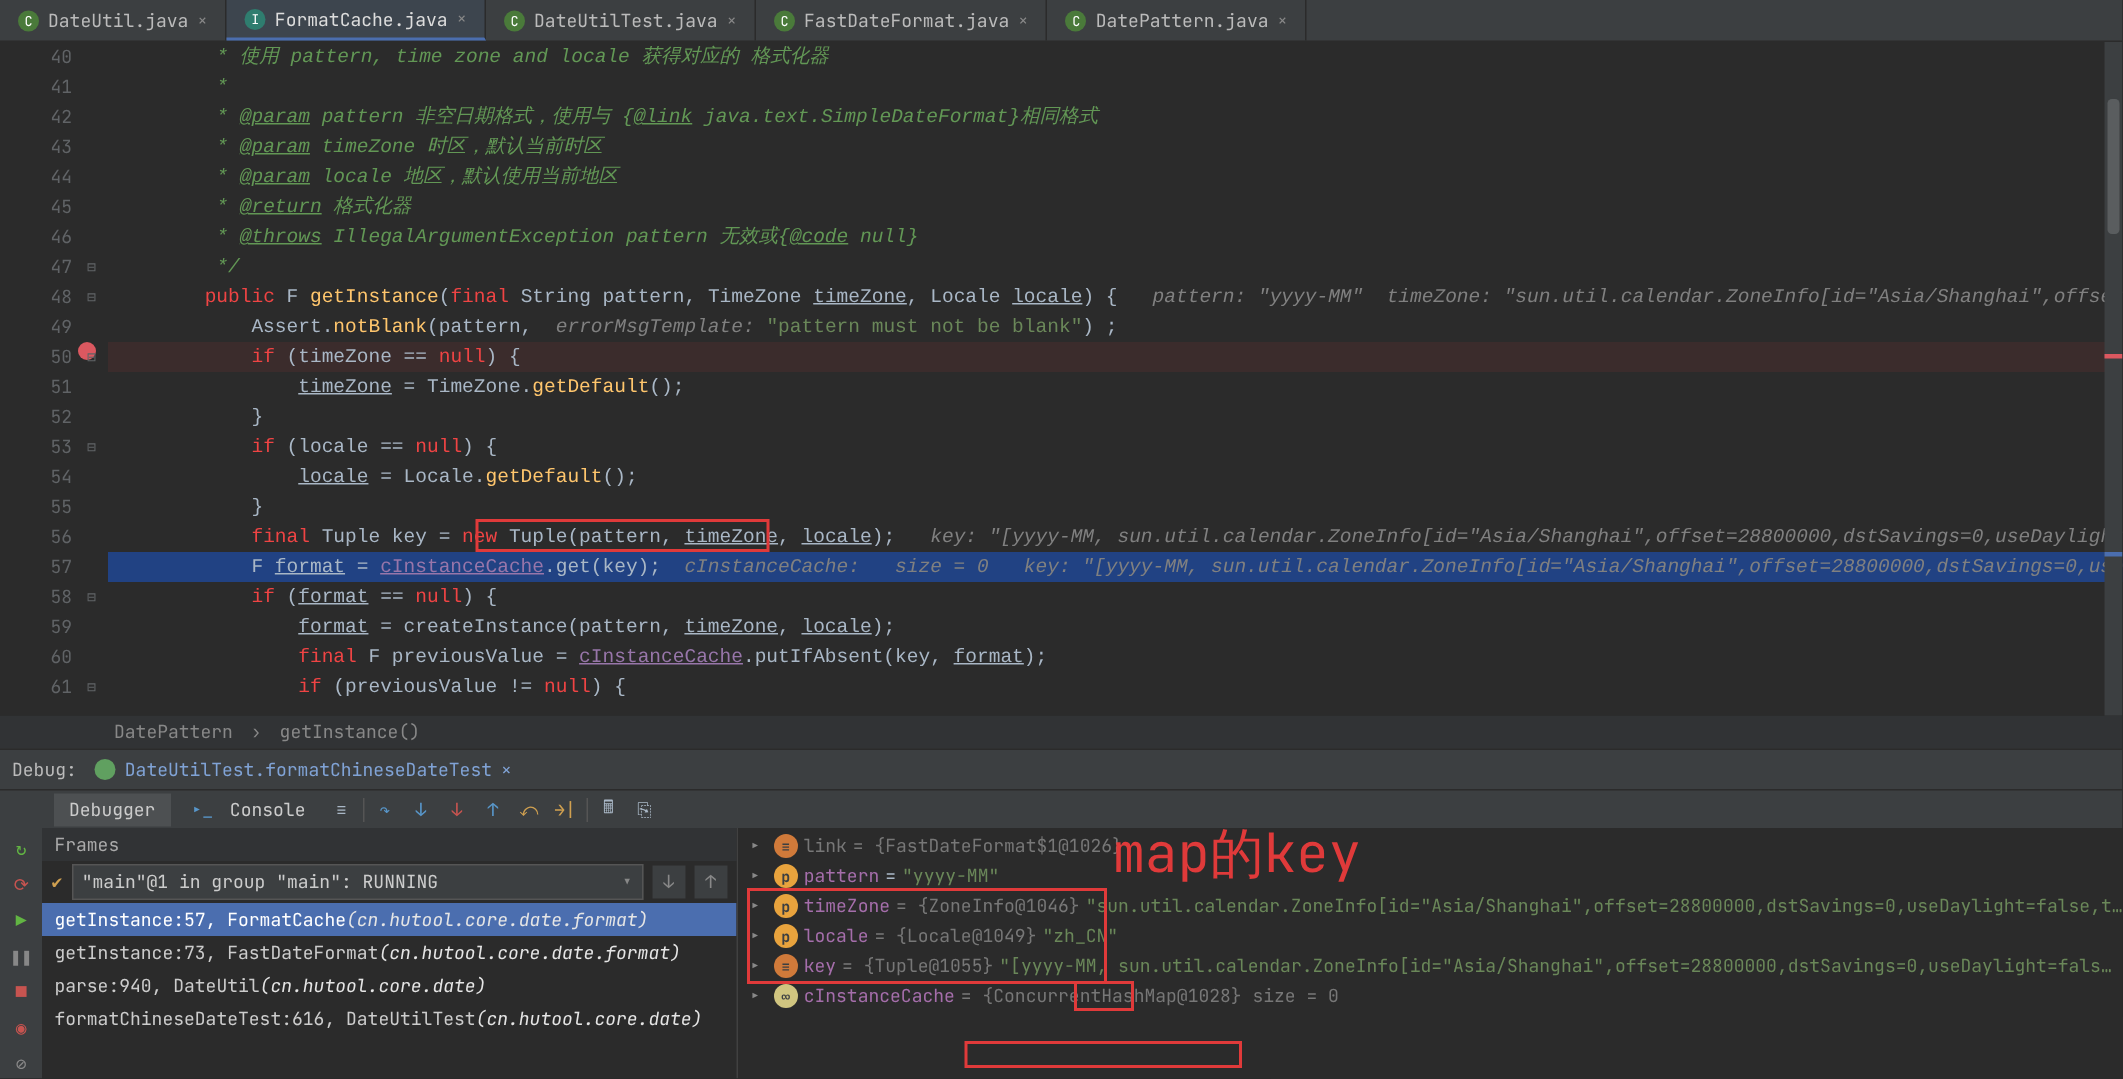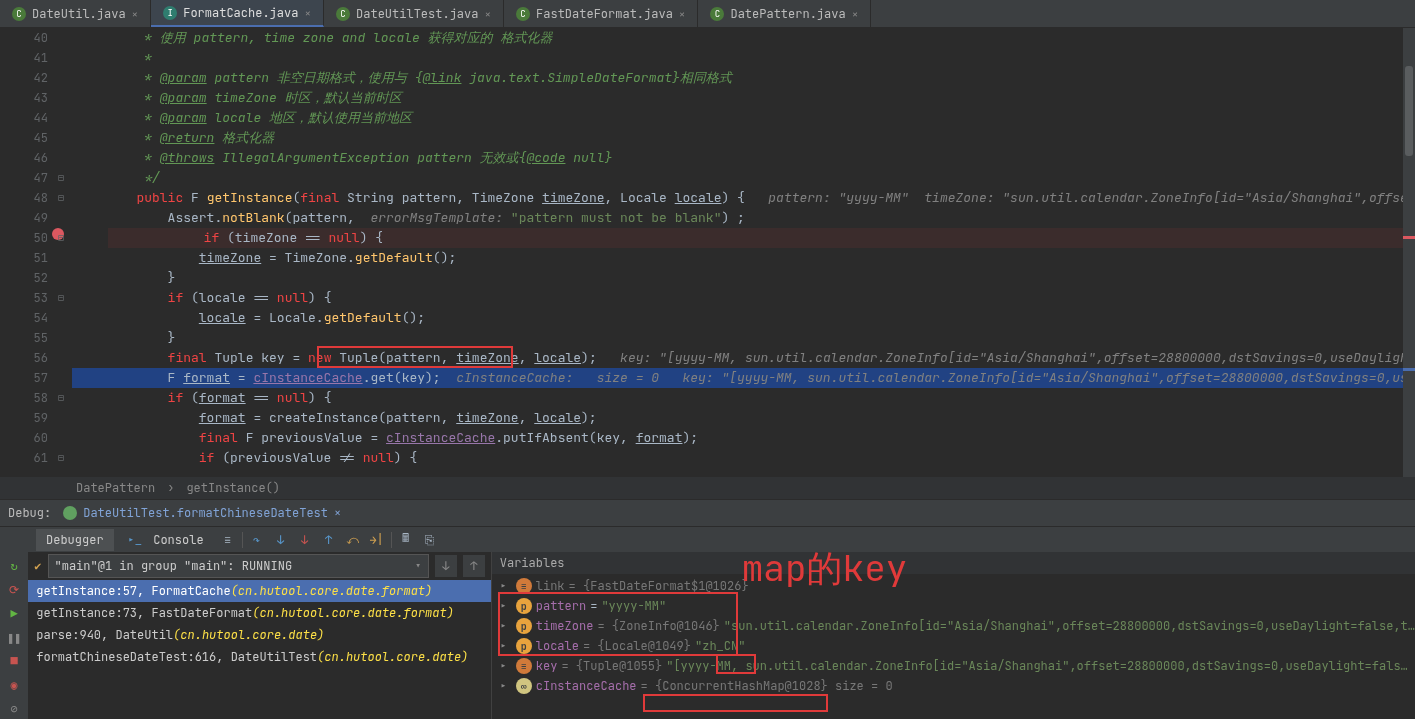--- a/index.html
+++ b/index.html
@@ -31,23 +31,23 @@
     width:58px; text-align:right; padding-right:10px;
     color:#606366; user-select:none; position:relative;
   }
   .gutter .ln { height:20px; line-height:20px;}
   .fold-col { width:14px; position:relative;}
   .fold-col .fl{ height:20px; position:relative;}
   .fold-col .fl.has::before{
     content:"⊟"; color:#606366; font-size:10px; position:absolute; left:0; top:3px;
   }
   .code { flex:1; font-size:13px; line-height:20px; white-space:pre; overflow:hidden;}
-  .codeline { height:20px; padding-left:2px; }
+  .codeline { height:20px; padding-left:2px;font-family:Liberation Mono, monospace; }
   .hl-line { background:#214283; }
-  .hl-dim  { background:rgba(153,51,51,.15);margin-left:36px;} 
+  .hl-dim  { background:rgba(153,51,51,.15);} 
   .bp-dot {
     position:absolute; left:40px; width:12px;height:12px; border-radius:6px;
     background:#db5860;
   }
   
   .kw{color:#ef4444;} .str{color:#6a8759;} .cmt{color:#808080;font-style:italic;}
   .doc{color:#629755;font-style:italic;} .doctag{color:#629755;text-decoration:underline;}
   .fn{color:#ffc66d;} .uvar{color:#9876aa;text-decoration:underline;}
   .underline { text-decoration:underline;}
   
@@ -70,21 +70,21 @@
   .lower{display:flex;height:167px;background:#2b2b2b;}
   .sideicons{width:36px;background:#3c3f41;display:flex;flex-direction:column;align-items:center;padding-top:4px;gap:4px;}
   .sideicons .ic{width:22px;height:22px;display:flex;align-items:center;justify-content:center;color:#a9b7c6;cursor:pointer;}
   .frames-pane{width:590px;border-right:1px solid #414141;display:flex;flex-direction:column;}
   .pane-header{height:22px;background:#313335;display:flex;align-items:center;padding:0 8px;color:#aaa;}
   .thread-row{height:28px;display:flex;align-items:center;gap:6px;padding:0 6px;background:#2b2b2b;}
   .thread-select{flex:1;background:#3c3f41;border:1px solid #555;color:#ccc;padding:3px 6px;}
   .navbtn{width:22px;height:22px;background:#3c3f41;display:flex;align-items:center;justify-content:center;color:#888;}
   .frame-list{flex:1;overflow:hidden;}
   .frame-item{height:22px;display:flex;align-items:center;padding:0 8px;color:#ccc;cursor:pointer;white-space:nowrap;}
-  .frame-item .dim{color:#fde047;font-style:italic;}
+  .frame-item .dim{color:#e5e5e5;font-style:italic;}
   .frame-item.sel{background:#4b6eaf;color:#fff;}
   .vars-pane{flex:1;display:flex;flex-direction:column;}
   .var-list{flex:1;padding:2px 0;}
   .var-row{height:20px;display:flex;align-items:center;gap:4px;padding-left:8px;white-space:nowrap;}
   .var-row .tw{color:#888;width:12px;}
   .badge{width:16px;height:16px;border-radius:8px;display:flex;align-items:center;justify-content:center;font-size:10px;color:#3c3f41;font-weight:bold;}
   .b-p{background:#e8a33d;} .b-eq{background:#d07a3a;} .b-inf{background:#d0c580;}
   .vname{color:#a56eab;} .vdim{color:#777;} .vstr{color:#6a8759;}
   
   .scrollbar{position:absolute;right:0;top:0;width:12px;height:100%;background:#3c3f41;}
@@ -219,39 +219,39 @@
     <div class="ic" style="color:#62b543;">↻</div>
     <div class="ic" style="color:#c75450;">⟳</div>
     <div class="ic" style="color:#62b543;">▶</div>
     <div class="ic" style="color:#888;">❚❚</div>
     <div class="ic" style="color:#c75450;">■</div>
     <div class="ic" style="color:#c75450;">◉</div>
     <div class="ic" style="color:#888;">⊘</div>
   </div>
 
   <div class="frames-pane">
+    <div class="pane-header">Frames</div>
     <div class="thread-row">
       <span style="color:#d0a050;">✔</span>
       <div class="thread-select">
         <span>"main"@1 in group "main": RUNNING</span>
         <span style="float:right;color:#888;">▾</span>
       </div>
       <div class="navbtn">↓</div>
       <div class="navbtn">↑</div>
     </div>
     <div class="frame-list" id="framelist">
         <div class="frame-item sel">getInstance:57, FormatCache <span class="dim">(cn.hutool.core.date.format)</span></div>
         <div class="frame-item">getInstance:73, FastDateFormat <span class="dim">(cn.hutool.core.date.format)</span></div>
         <div class="frame-item">parse:940, DateUtil <span class="dim">(cn.hutool.core.date)</span></div>
         <div class="frame-item">formatChineseDateTest:616, DateUtilTest <span class="dim">(cn.hutool.core.date)</span></div>
       </div>
   </div>
 
   <div class="vars-pane" style="position:relative;">
-    <div class="pane-header">Variables</div>
     <div class="var-list" id="varlist">
         <div class="var-row" style="color: rgb(119, 119, 119);">
           <span class="tw">▸</span>
           <span class="badge b-eq">≡</span>
           <span class="vdim">link</span>
           <span class="vdim"> = {FastDateFormat$1@1026}</span>
         </div>
         <div class="var-row">
           <span class="tw">▸</span>
           <span class="badge b-p">p</span>

